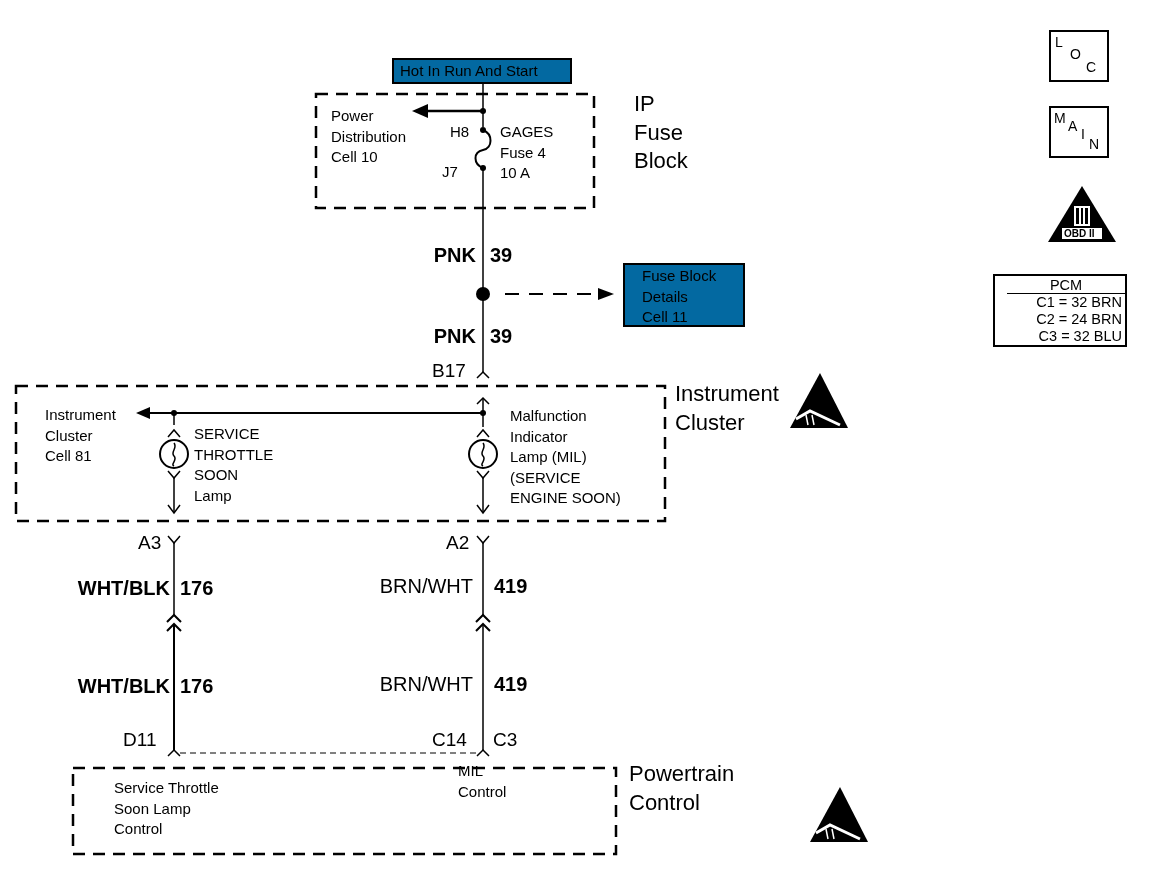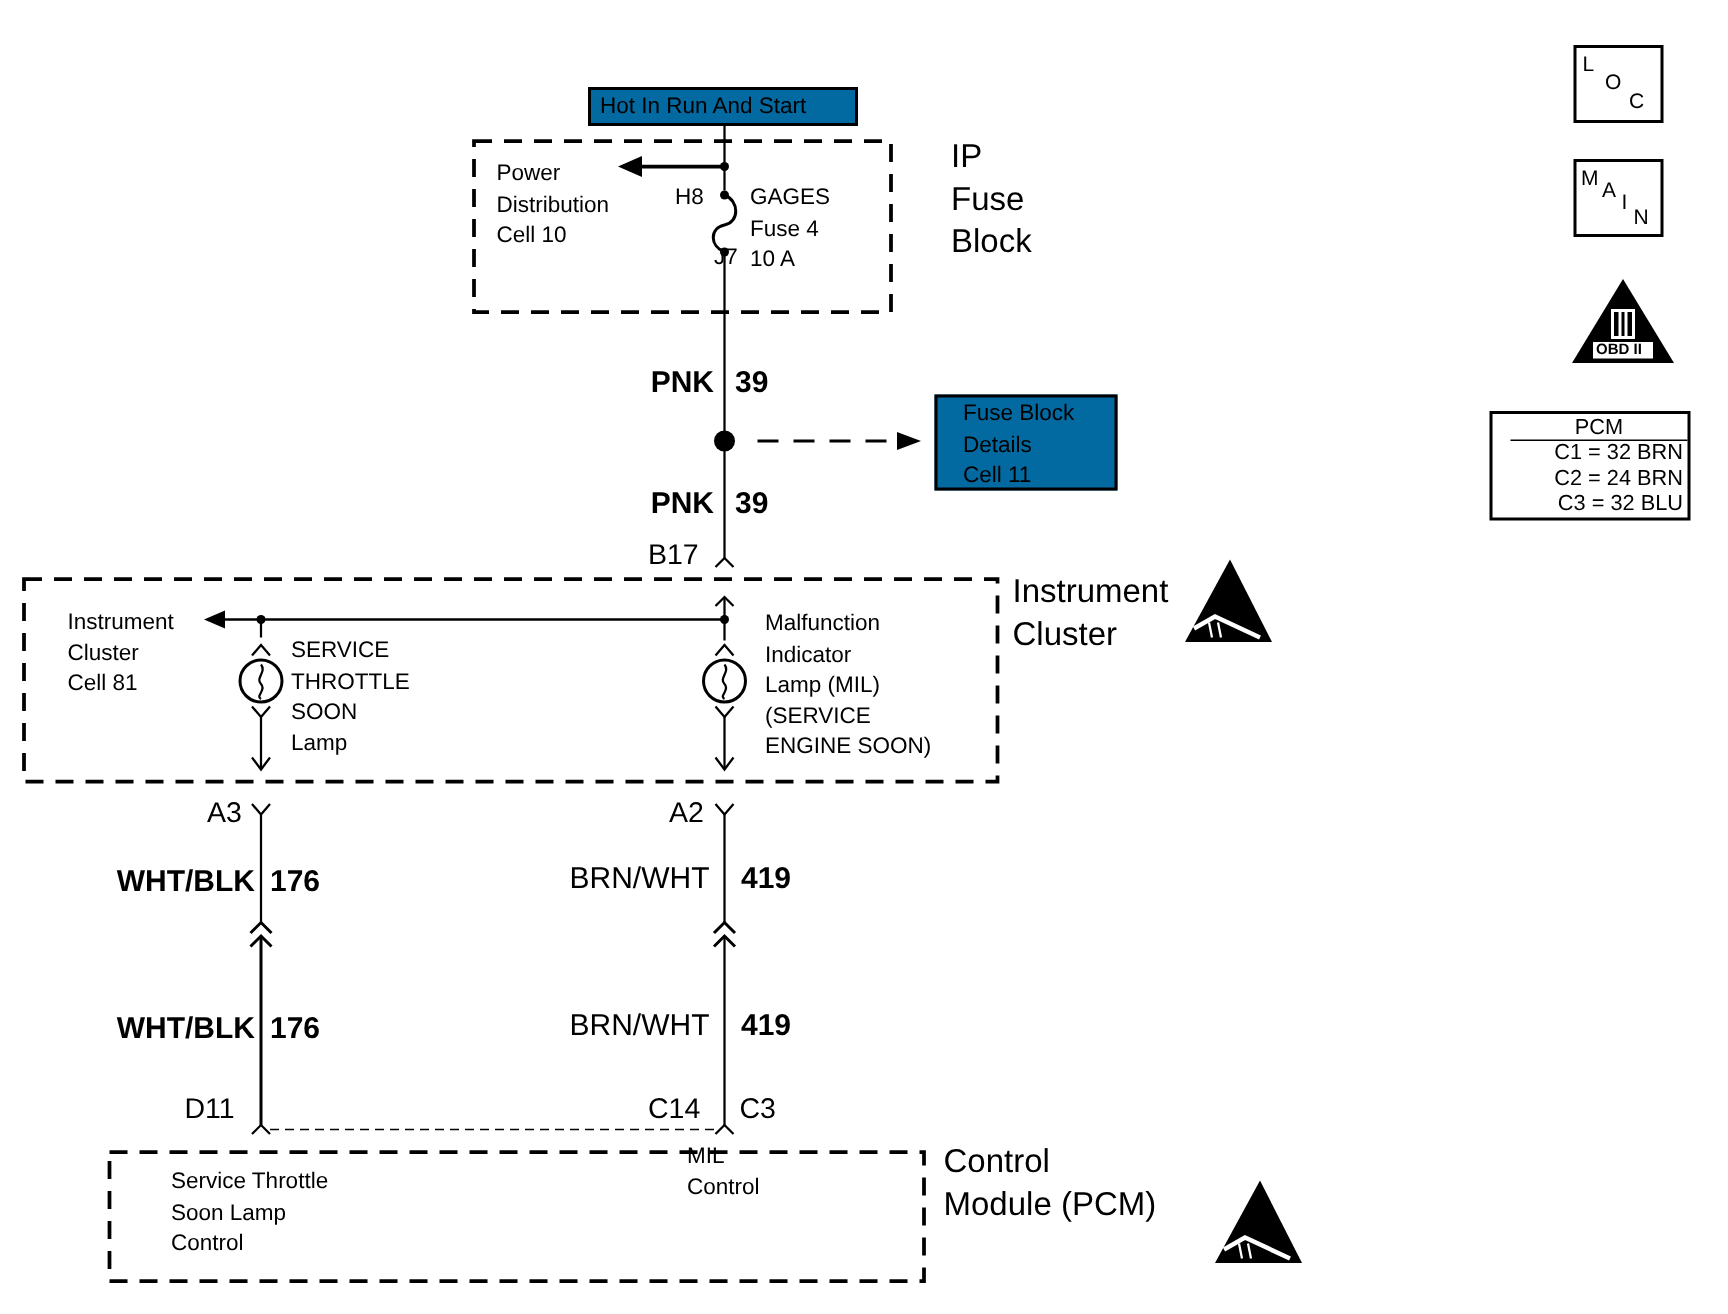--- a/index.html
+++ b/index.html
@@ -113,21 +113,21 @@
 <div class="box" style="left:392px;top:58px;width:176px;height:22px;">
   <div class="t" style="left:6px;top:3px;font-size:15px;">Hot In Run And Start</div>
 </div>
 
 <div class="t sm" style="left:331px;top:106px;">
   <div>Power</div>
   <div>Distribution</div>
   <div>Cell 10</div>
 </div>
 <div class="t sm" style="left:450px;top:122px;">H8</div>
-<div class="t sm" style="left:476px;top:162px;">J7</div>
+<div class="t sm" style="left:442px;top:162px;">J7</div>
 <div class="t sm" style="left:500px;top:122px;">
   <div>GAGES</div>
   <div>Fuse 4</div>
   <div>10 A</div>
 </div>
 <div class="t lg" style="left:601px;top:90px;margin-left:33px;">
   <div>IP</div>
   <div>Fuse</div>
   <div>Block</div>
 </div>
@@ -193,22 +193,22 @@
 <div class="t sm" style="left:114px;top:778px;">
   <div>Service Throttle</div>
   <div>Soon Lamp</div>
   <div>Control</div>
 </div>
 <div class="t sm" style="left:458px;top:761px;">
   <div>MIL</div>
   <div>Control</div>
 </div>
 <div class="t lg" style="left:629px;top:760px;">
+  <div>Powertrain</div>
   <div>Control</div>
-  <div>Module (PCM)</div>
 </div>
 
 <div class="loc-box" style="left:1049px;top:30px;">
   <span style="left:4px;top:2px;">L</span>
   <span style="left:19px;top:14px;">O</span>
   <span style="left:35px;top:27px;">C</span>
 </div>
 
 <div class="loc-box" style="left:1049px;top:106px;">
   <span style="left:3px;top:2px;">M</span>

